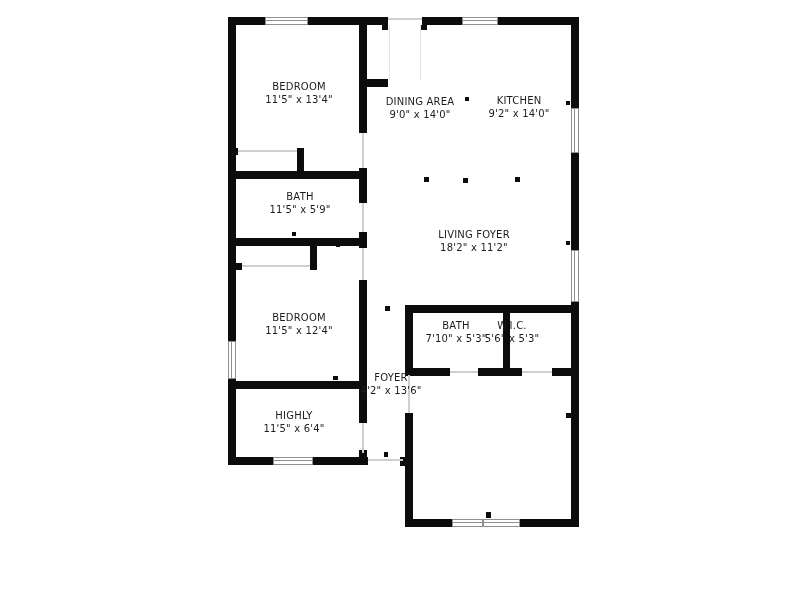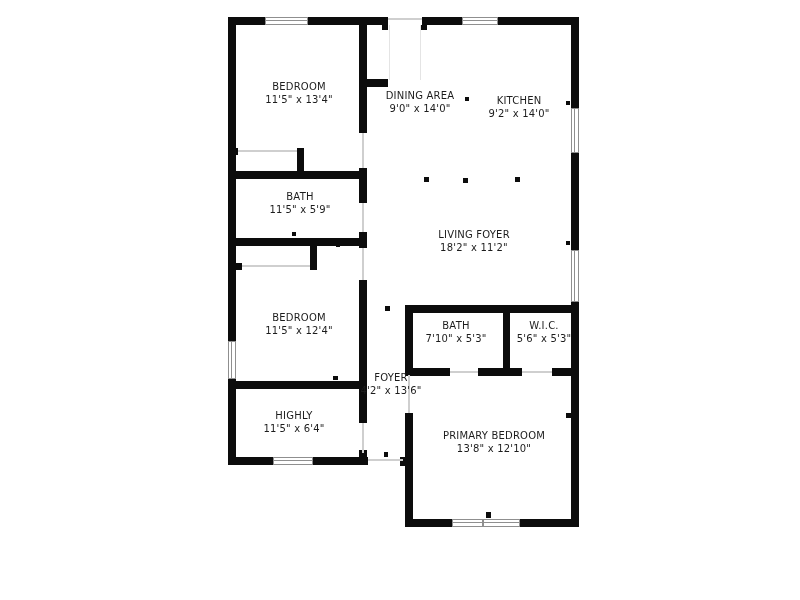--- a/index.html
+++ b/index.html
@@ -97,21 +97,21 @@
   <div class="tick" style="left:336px;top:243px;width:4px;height:4px"></div>
   <div class="tick" style="left:333px;top:376px;width:5px;height:4px"></div>
   <div class="tick" style="left:384px;top:452px;width:4px;height:5px"></div>
   <div class="tick" style="left:566px;top:101px;width:4px;height:4px"></div>
   <div class="tick" style="left:566px;top:241px;width:4px;height:4px"></div>
 
   <div class="room" style="left:299px;top:93px">
     <div>BEDROOM</div>
     <div>11'5" x 13'4"</div>
   </div>
-  <div class="room" style="left:420px;top:102px">
+  <div class="room" style="left:420px;top:108px">
     <div>DINING AREA</div>
     <div>9'0" x 14'0"</div>
   </div>
   <div class="room" style="left:519px;top:107px">
     <div>KITCHEN</div>
     <div>9'2" x 14'0"</div>
   </div>
   <div class="room" style="left:300px;top:203px">
     <div>BATH</div>
     <div>11'5" x 5'9"</div>
@@ -121,30 +121,26 @@
     <div>18'2" x 11'2"</div>
   </div>
   <div class="room" style="left:299px;top:324px">
     <div>BEDROOM</div>
     <div>11'5" x 12'4"</div>
   </div>
   <div class="room" style="left:456px;top:332px">
     <div>BATH</div>
     <div>7'10" x 5'3"</div>
   </div>
-  <div class="room" style="left:544px;top:332px">
+  <div class="room" style="left:512px;top:332px">
     <div>W.I.C.</div>
     <div>5'6" x 5'3"</div>
   </div>
   <div class="room" style="left:391px;top:384px">
     <div>FOYER</div>
     <div>4'2" x 13'6"</div>
   </div>
   <div class="room" style="left:294px;top:422px">
     <div>HIGHLY</div>
     <div>11'5" x 6'4"</div>
   </div>
-  <div class="room" style="left:494px;top:442px">
-    <div>PRIMARY BEDROOM</div>
-    <div>13'8" x 12'10"</div>
-  </div>
 
 </div>
 
 </body></html>

